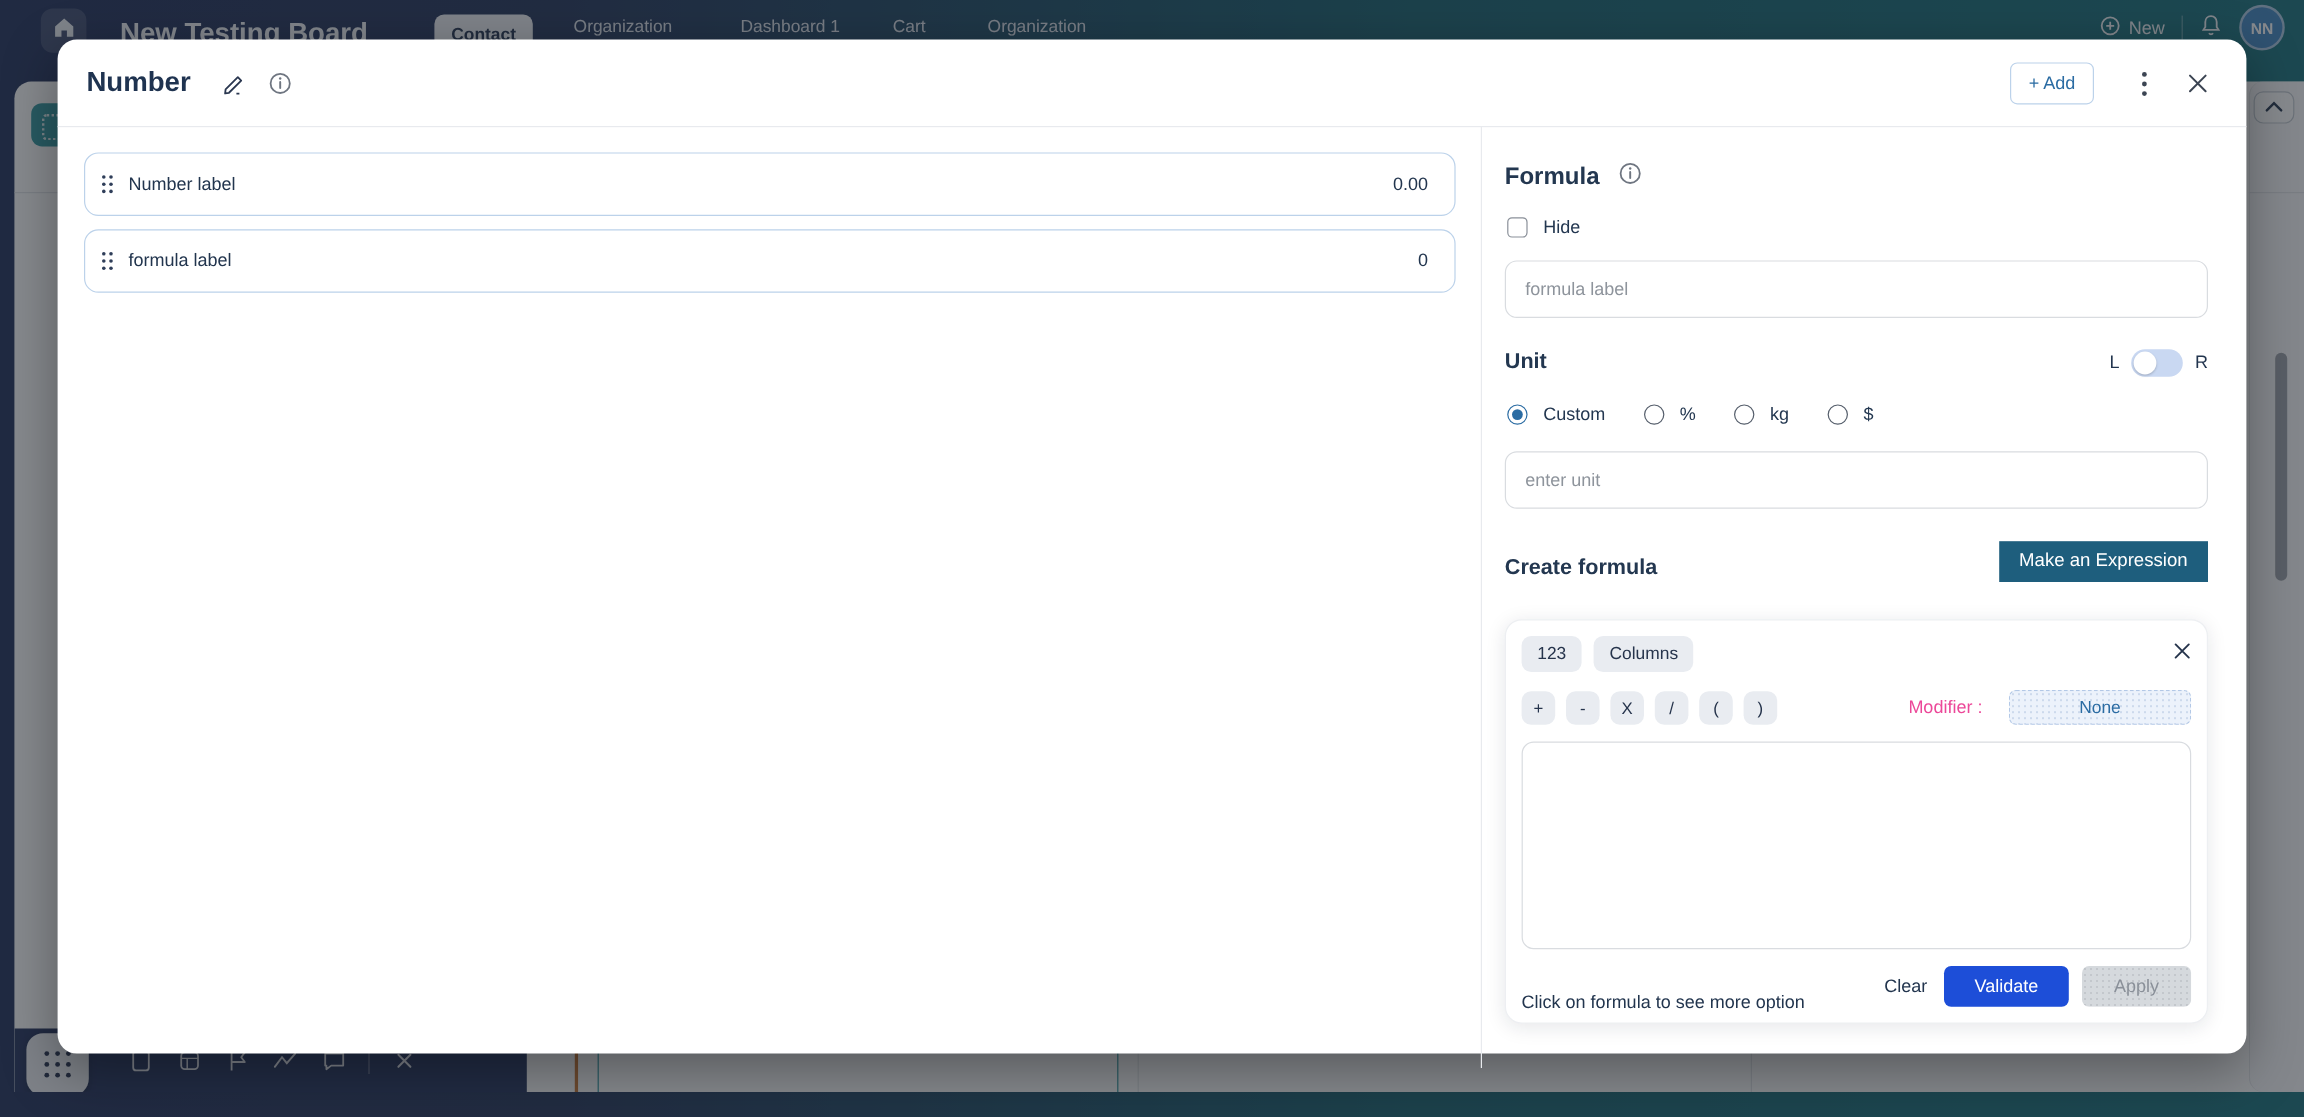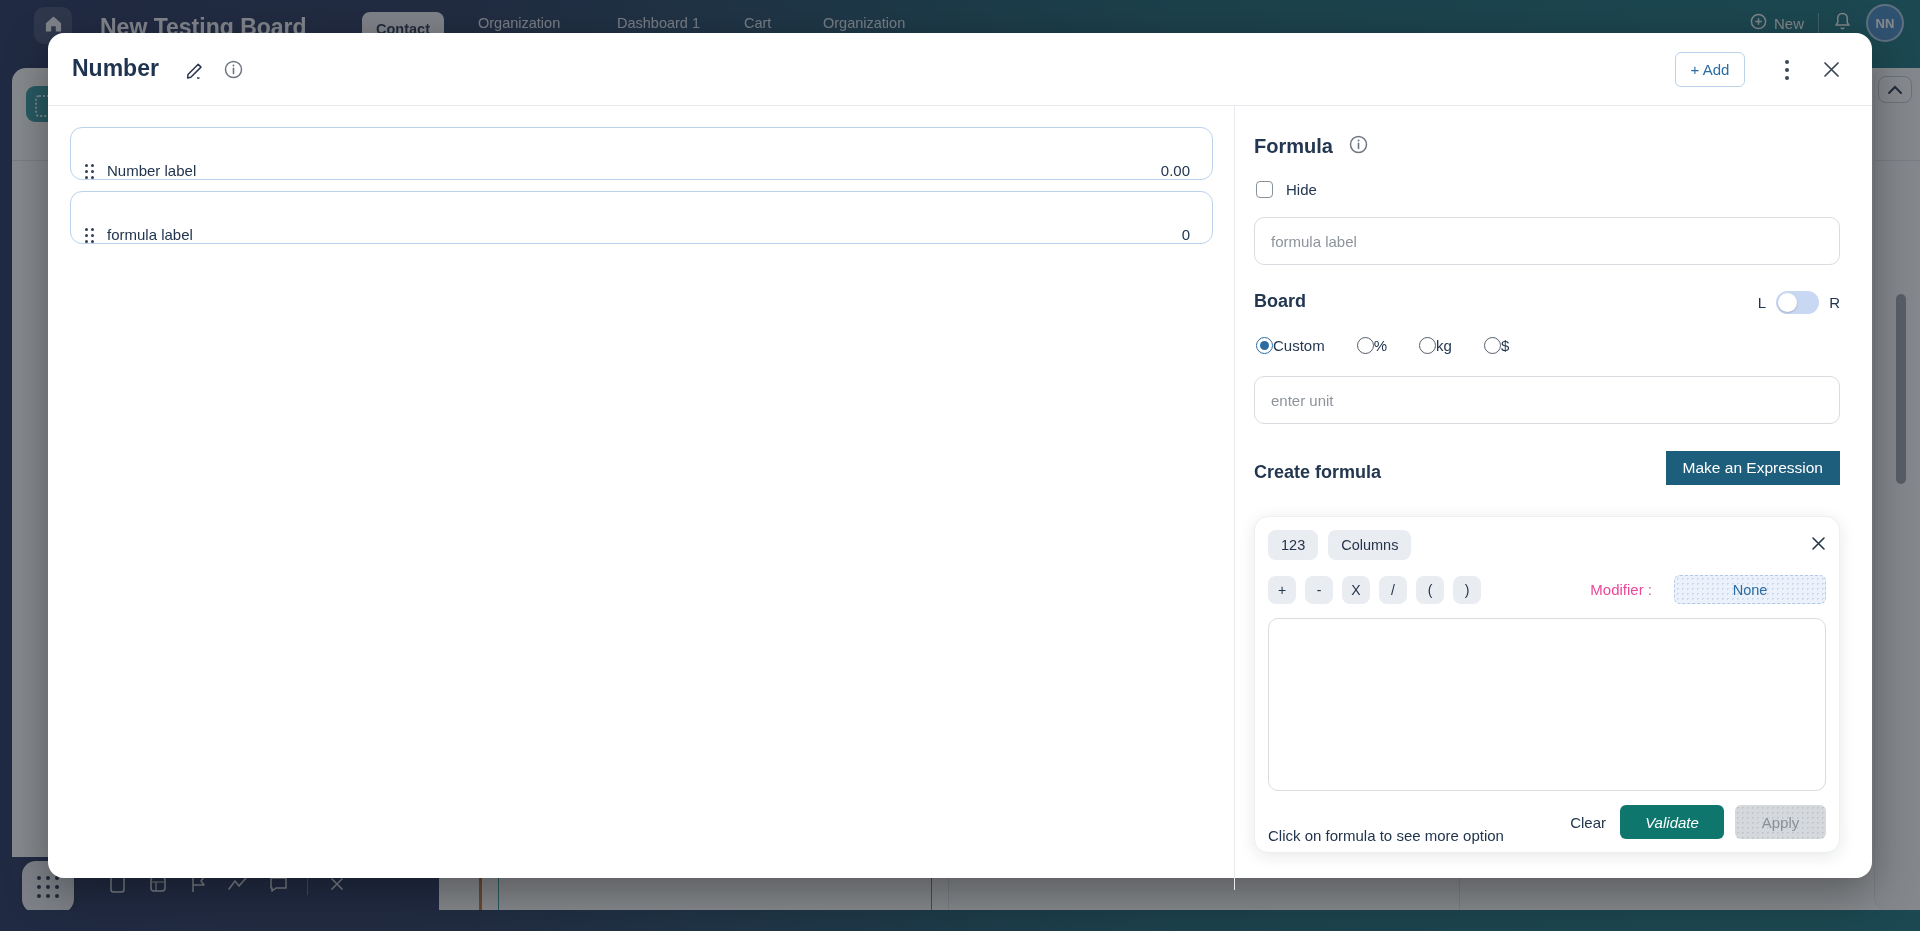--- a/index.html
+++ b/index.html
@@ -66,21 +66,21 @@
     border:1px solid #bcd2ea; border-radius:6px; color:#2b6ca3; font-size:15px;
     display:flex; align-items:center; justify-content:center; }
   .kebab { position:absolute; right:83px; top:27px; display:flex; flex-direction:column; gap:4px; }
   .kebab i { width:4px; height:4px; border-radius:50%; background:#3c4553; }
   .m-close { position:absolute; right:32px; top:28px; }
   .m-hdiv { position:absolute; left:0; top:72px; width:100%; height:1px; background:#e8eaee; }
   .m-vdiv { position:absolute; left:1186px; top:72px; width:1px; height:785px; background:#e8eaee; }
 
   
   .f-item { position:absolute; left:22px; width:1143px; height:53px; border:1px solid #bcd2ea;
-    border-radius:12px; display:flex; align-items:flex-end; padding:0 22px 0 14px; font-size:15px; color:#22354e; }
+    border-radius:12px; display:flex; align-items:center; padding:0 22px 0 14px; font-size:15px; color:#22354e; }
   .f-item .val { margin-left:auto; font-size:15px; color:#22354e; }
   .drag { display:grid; grid-template-columns:repeat(2,3px); grid-template-rows:repeat(3,3px); gap:3px; margin-right:13px; }
   .drag i { width:3px; height:3px; border-radius:50%; background:#2f3e59; }
 
   
   .rpane { position:absolute; left:1186px; top:72px; width:638px; height:785px; padding:0 32px 0 20px; }
   .sec-h { font-size:20px; font-weight:700; color:#233750; }
   .f-head { position:absolute; left:20px; top:30px; display:flex; align-items:center; gap:16px; }
   .hide-row { position:absolute; left:22px; top:76px; display:flex; align-items:center; gap:13px; }
   .chk { width:17px; height:17px; border:1.6px solid #8a9099; border-radius:4px; background:#fff; }
@@ -91,21 +91,21 @@
   .inp1 { top:112px; } .inp2 { top:271px; }
   .unit-h { position:absolute; left:20px; top:186px; font-size:18px; }
   .lr { position:absolute; right:32px; top:186px; display:flex; align-items:center; gap:10px; font-size:15px; color:#22354e; }
   .toggle { width:43px; height:23px; border-radius:12px; background:#c9d8f2; position:relative; }
   .toggle .knob { position:absolute; left:2px; top:2px; width:19px; height:19px; border-radius:50%; background:#fff;
     box-shadow:0 1px 2px rgba(0,0,0,.2); }
   .radios { position:absolute; left:22px; top:232px; display:flex; align-items:center; }
   .radio { width:17px; height:17px; border-radius:50%; border:1.8px solid #555e6b; background:#fff; }
   .radio.sel { border:1.8px solid #2b6ca3; position:relative; }
   .radio.sel:after { content:""; position:absolute; left:2.5px; top:2.5px; width:9px; height:9px; border-radius:50%; background:#2b6ca3; }
-  .rlbl { font-size:15px; color:#233750; }
+  .rlbl { font-size:15px; color:#233750; margin-left:13px; }
   .rgap { width:32px; }
   .cf-h { position:absolute; left:20px; top:357px; font-size:18px; }
   .expr-btn { position:absolute; right:32px; top:346px; height:34px; padding:0 17px; background:#1e5e7d;
     border-radius:0; color:#fff; font-size:15.5px; display:flex; align-items:center; }
 
   .builder { position:absolute; left:20px; top:411px; width:586px; height:337px; background:#fff;
     border:1px solid #edeff2; border-radius:14px; box-shadow:0 3px 16px rgba(20,30,50,.10);
     padding:13px; display:flex; flex-direction:column; }
   .b-row1 { display:flex; align-items:center; gap:10px; height:30px; margin-bottom:15px; }
   .chip { height:30px; padding:0 13px; background:#e9ecf1; border-radius:8px; display:flex; align-items:center;
@@ -116,22 +116,22 @@
     justify-content:center; font-size:14px; color:#26344c; }
   .mod-lbl { margin-left:auto; font-size:15px; color:#ec4899; padding-right:13px; }
   .none-btn { width:152px; height:29px; border:1px dashed #b3c8e6; border-radius:6px; color:#2b6ca3;
     font-size:14.5px; display:flex; align-items:center; justify-content:center;
     background-color:#ecf2fb; background-image:radial-gradient(#ccd9ec 1px, transparent 1px); background-size:5px 5px; }
   .b-area { width:100%; height:174px; border:1px solid #d9dce0; border-radius:10px; resize:none;
     font-family:"Liberation Sans",sans-serif; font-size:15px; padding:10px; outline:none; }
   .b-foot { display:flex; align-items:center; margin-top:14px; height:34px; }
   .hint { font-size:15px; color:#22354e;margin-top:26px; }
   .clear-btn { margin-left:auto; font-size:15px; color:#22354e; padding:0 14px; }
-  .validate-btn { width:104px; height:34px; background:#0f766e; border-radius:6px; color:#fff; font-size:15px;
-    display:flex; align-items:center; justify-content:center; margin-right:11px;font-style:italic; }
+  .validate-btn { width:104px; height:34px; background:#1d4ed8; border-radius:6px; color:#fff; font-size:15px;
+    display:flex; align-items:center; justify-content:center; margin-right:11px; }
   .apply-btn { width:91px; height:34px; border-radius:6px; color:#8a9099; font-size:15px;
     display:flex; align-items:center; justify-content:center;
     background-color:#d5d9dd; background-image:radial-gradient(#c3c7cc 1px, transparent 1px); background-size:5px 5px; }
 </style>
 </head>
 <body>
 
 <div class="nav">
   <div class="home-btn">
     <span>
@@ -311,21 +311,21 @@
             <circle cx="9.5" cy="5.4" r="1" fill="#6f7681"></circle>
           </svg>
       </span>
     </div>
     <div class="hide-row">
       <span class="chk"></span>
       <span class="hide-lbl">Hide</span>
     </div>
     <input class="inp inp1" placeholder="formula label" style="">
 
-    <div class="unit-h sec-h">Board</div>
+    <div class="unit-h sec-h">Unit</div>
     <div class="lr">
       <span>L</span>
       <span class="toggle">
           <span class="knob"></span>
         </span>
       <span>R</span>
     </div>
     <div class="radios">
       <span class="radio sel"></span>
       <span class="rlbl">Custom</span>

